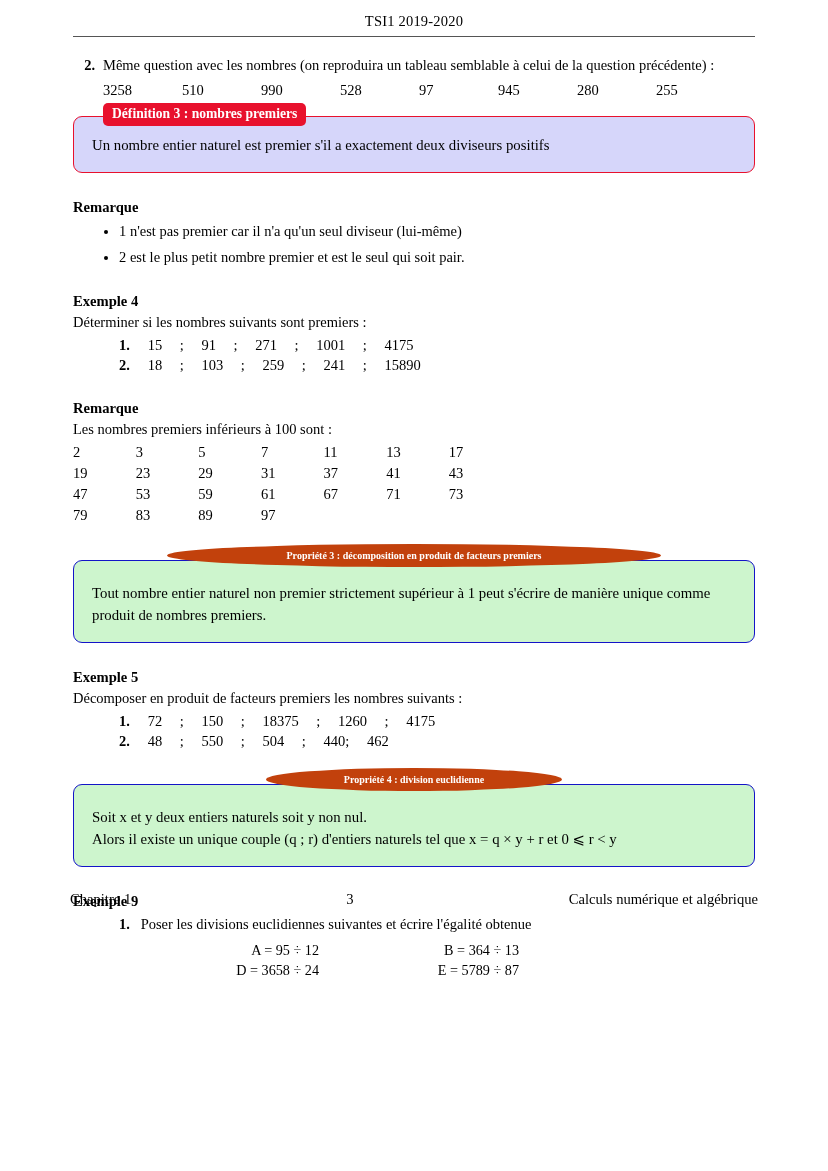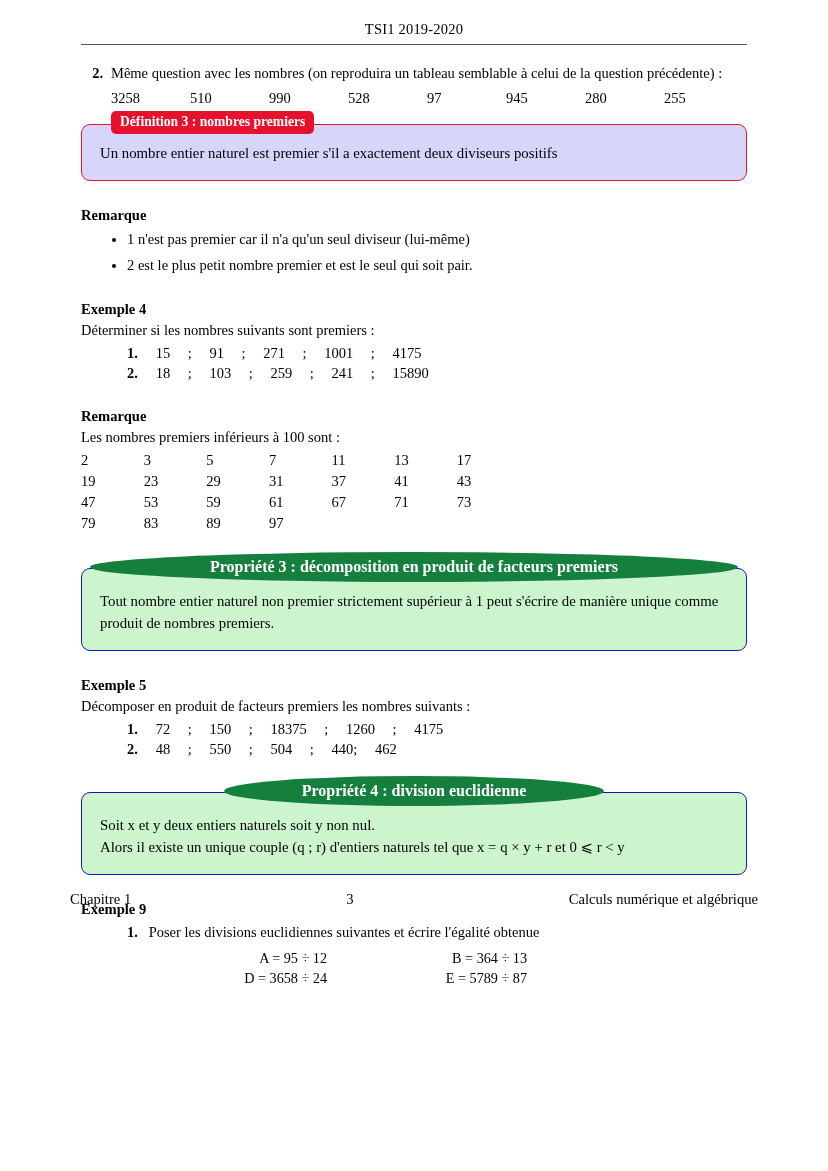--- a/index.html
+++ b/index.html
@@ -12,21 +12,21 @@
     height: 1171px;
     font-family: "Liberation Serif", serif;
     color: #000000;
     position: relative;
   }
   .page {
     width: 828px;
     height: 920px;
     position: relative;
     box-sizing: border-box;
-    padding: 11px;
+    padding: 3px;
   }
 
   
   .header {
     text-align: center;
     font-size: 14.5px;
     padding-top: 10px;
     letter-spacing: 0.2px;
   }
   .header-rule {
@@ -158,24 +158,24 @@
   }
   .prop-title {
     position: absolute;
     top: -16px;
     left: 0;
     right: 0;
     text-align: center;
   }
   .prop-title .ellipse {
     display: inline-block;
-    background: #15803d;
+    background: #c2410c;
     color: #ffffff;
     font-weight: bold;
-    font-size: 16px;
+    font-size: 10px;
     padding: 6px 120px;
     border-radius: 50%;
     white-space: nowrap;
   }
   .prop-title.narrow .ellipse {
     padding: 6px 78px;
   }
 
   
   .eq-grid {

